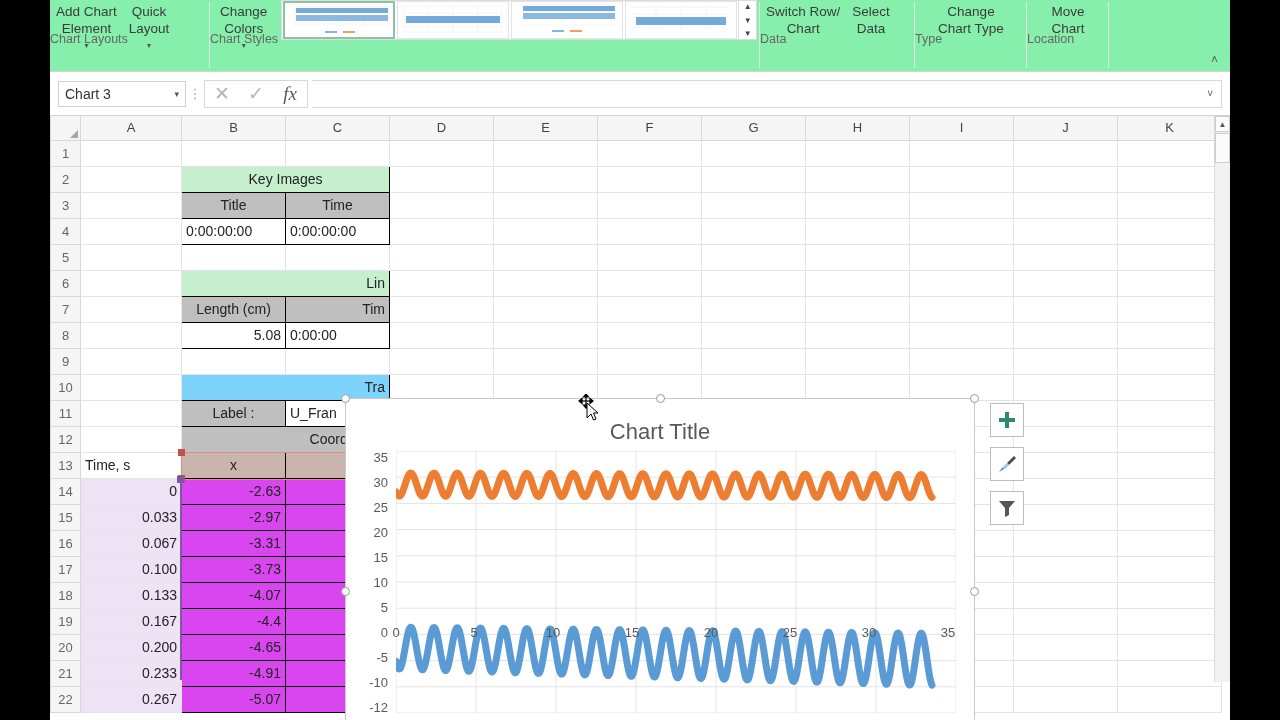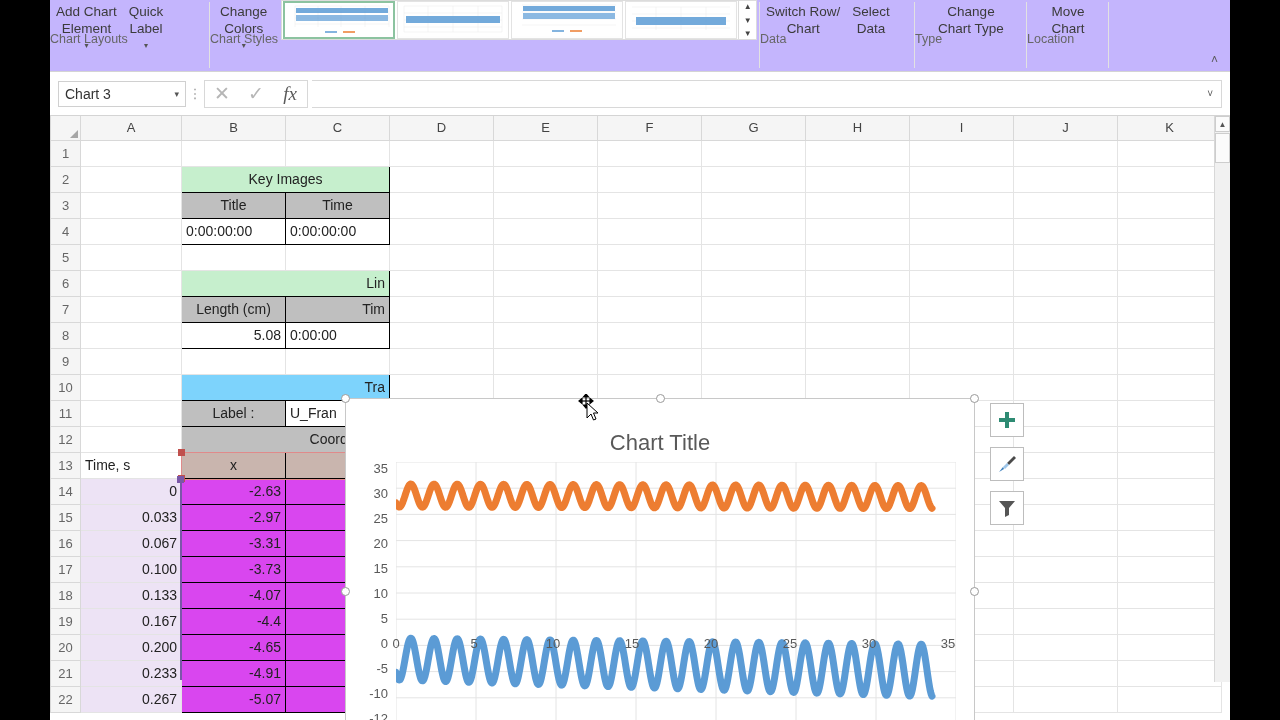--- a/index.html
+++ b/index.html
@@ -16,21 +16,21 @@
     left: 50px; top: 0;
     width: 1180px; height: 720px;
     background: #ffffff;
     overflow: hidden;
   }
 
   
   .ribbon {
     position: relative;
     height: 72px;
-    background: #c4b5fd;
+    background: #86efac;
     border-bottom: 1px solid #d4d4d4;
   }
   .rib-groups { display: flex; height: 46px; align-items: stretch; }
   .rib-group { position: relative; display: flex; align-items: flex-start; }
   .rib-sep { width: 1px; background: #e2e2e2; margin: 2px 0 0 0; height: 66px; position: absolute; top: 0; }
 
   .rib-btn {
     display: flex;
     flex-direction: column;
     align-items: center;
@@ -218,21 +218,21 @@
     left: 295px; top: 282px;
     width: 630px; height: 385px;
     background: #ffffff;
     border: 1px solid #c8c8c8;
     box-shadow: 0 0 0 0 rgba(0,0,0,0);
   }
   .chart-title {
     text-align: center;
     font-size: 22px;
     color: #595959;
-    margin-top: 31px;
+    margin-top: 20px;
   }
   .plot { position: relative; margin: 6px 10px 0 10px; height: 262px; }
   .ylabels {
     position: absolute; left: 0; top: 0; width: 36px; height: 262px;
   }
   .ylabels div {
     position: absolute; right: 4px;
     font-size: 13px; color: #595959;
     transform: translateY(-50%);
   }
@@ -280,21 +280,21 @@
         <div class="rib-btn" style="padding-top:3px">
           <span>Add Chart</span>
           <span>
               <span>Element</span> 
               <span class="caret">▾</span>
             </span>
         </div>
         <div class="rib-btn" style="padding-top:3px">
           <span>Quick</span>
           <span>
-              <span>Label</span> 
+              <span>Layout</span> 
               <span class="caret">▾</span>
             </span>
         </div>
         <div class="grp-label">Chart Layouts</div>
         <div class="rib-sep" style="right:0"></div>
       </div>
 
       <div class="rib-group" style="width:550px">
         <div class="rib-btn" style="padding-top:3px;padding-left:10px">
           <span>Change</span>

